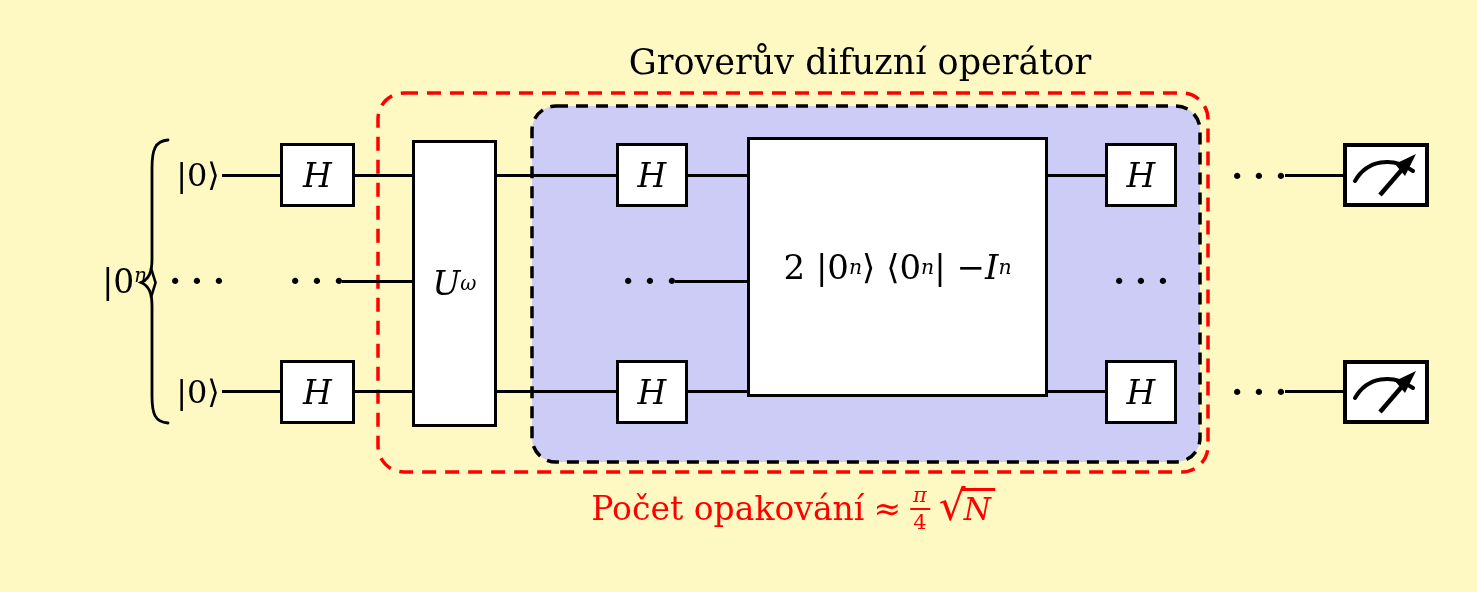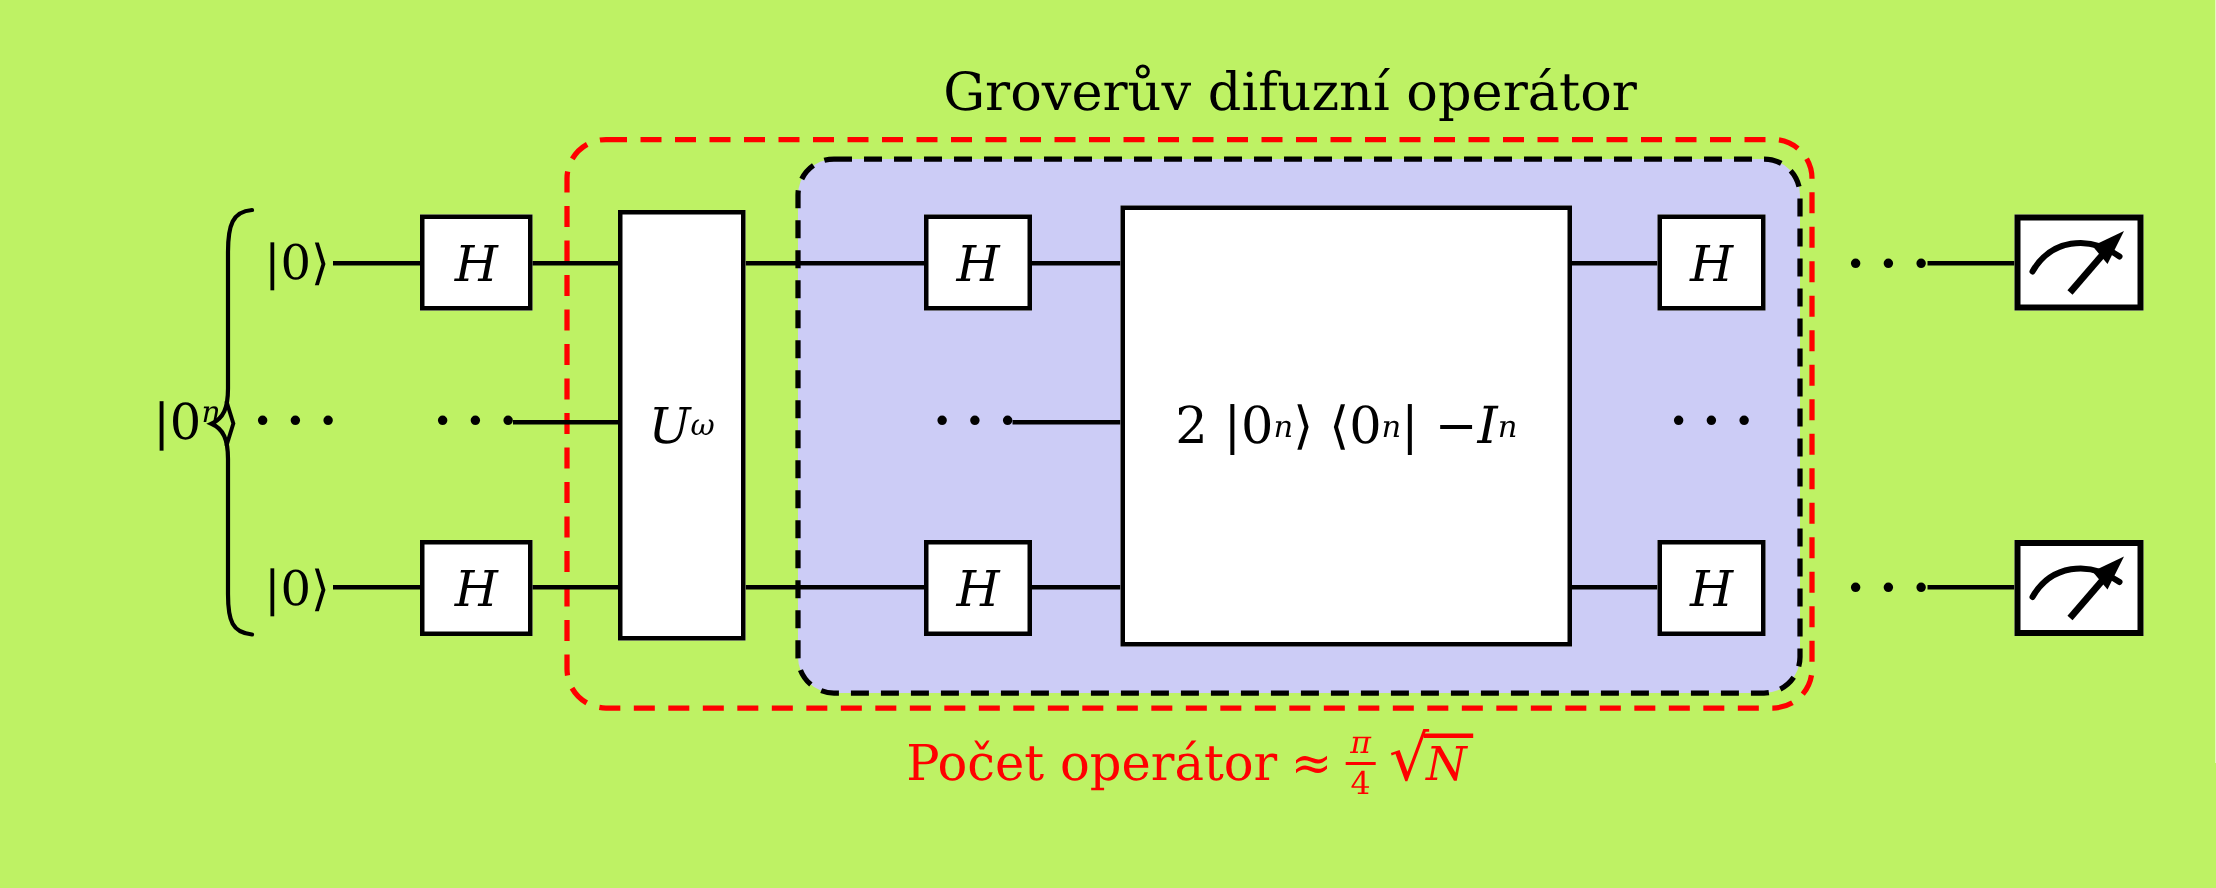--- a/index.html
+++ b/index.html
@@ -1,17 +1,17 @@
 <!DOCTYPE html>
 <html style="--highlight-fill: #ccccf6; --dashed-red: #ff0000; --wire-black: #000000;"><head>
 <meta charset="utf-8">
 <style>
   html,body{margin:0;padding:0;background:#fff;}
   #canvas{
-    position:relative;width:1477px;height:592px;background:#bef264;overflow:hidden;
+    position:relative;width:1477px;height:592px;background:#fef9c3;overflow:hidden;
     font-family:"DejaVu Serif","Liberation Serif",serif;color:#000;
   }
   .abs{position:absolute;}
   .math{font-family:"DejaVu Serif","DejaVu Sans",serif;white-space:nowrap;}
   .it{font-style:italic;}
   sup.m{font-size:0.60em;font-style:italic;vertical-align:0.55em;letter-spacing:0;}
   sub.m{font-size:0.60em;font-style:italic;vertical-align:-0.25em;letter-spacing:0;}
 
   
   #title{left:860px;top:42px;transform:translateX(-50%);font-size:35px;}
@@ -108,21 +108,21 @@
       <sub class="m">ω</sub>
   </div>
 
   <div class="gate math it" style="left:616px;top:143px;width:72px;height:64px;">
       <span>H</span>
     </div>
   <div class="gate math it" style="left:616px;top:360px;width:72px;height:64px;">
       <span>H</span>
     </div>
 
-  <div class="gate math" style="left:747px;top:137px;width:301px;height:294px;font-size:34px;">
+  <div class="gate math" style="left:747px;top:137px;width:301px;height:260px;font-size:34px;">
     <span>2 |0</span>
       <sup class="m">n</sup>
       <span>⟩ ⟨0</span>
       <sup class="m">n</sup>
       <span>| − </span>
       <span class="it">I</span>
       <sub class="m">n</sub>
   </div>
 
   <div class="gate math it" style="left:1105px;top:143px;width:72px;height:64px;">
@@ -141,21 +141,21 @@
   </div>
   <div class="meterbox" style="left:1343px;top:360px;width:86px;height:64px;">
     <svg width="78" height="56" viewBox="0 0 78 56">
       <path d="M 8,34 C 20,13 45,9 66,24" fill="none" stroke="#000" stroke-width="4" stroke-linecap="round"></path>
       <line x1="33" y1="48" x2="58" y2="19" stroke="#000" stroke-width="4.5"></line>
       <polygon points="69,7 48,17 58,29" fill="#000"></polygon>
     </svg>
   </div>
 
   <div class="abs math" id="caption">
-    <span>Počet operátor</span>
+    <span>Počet opakování</span>
     <span>≈</span>
     <span class="frac">
       <span class="num it">π</span>
       <span class="den">4</span>
     </span>
     <span>
       <span class="sqrt-sym">√</span><span class="radicand">N</span>
     </span>
   </div>
 

